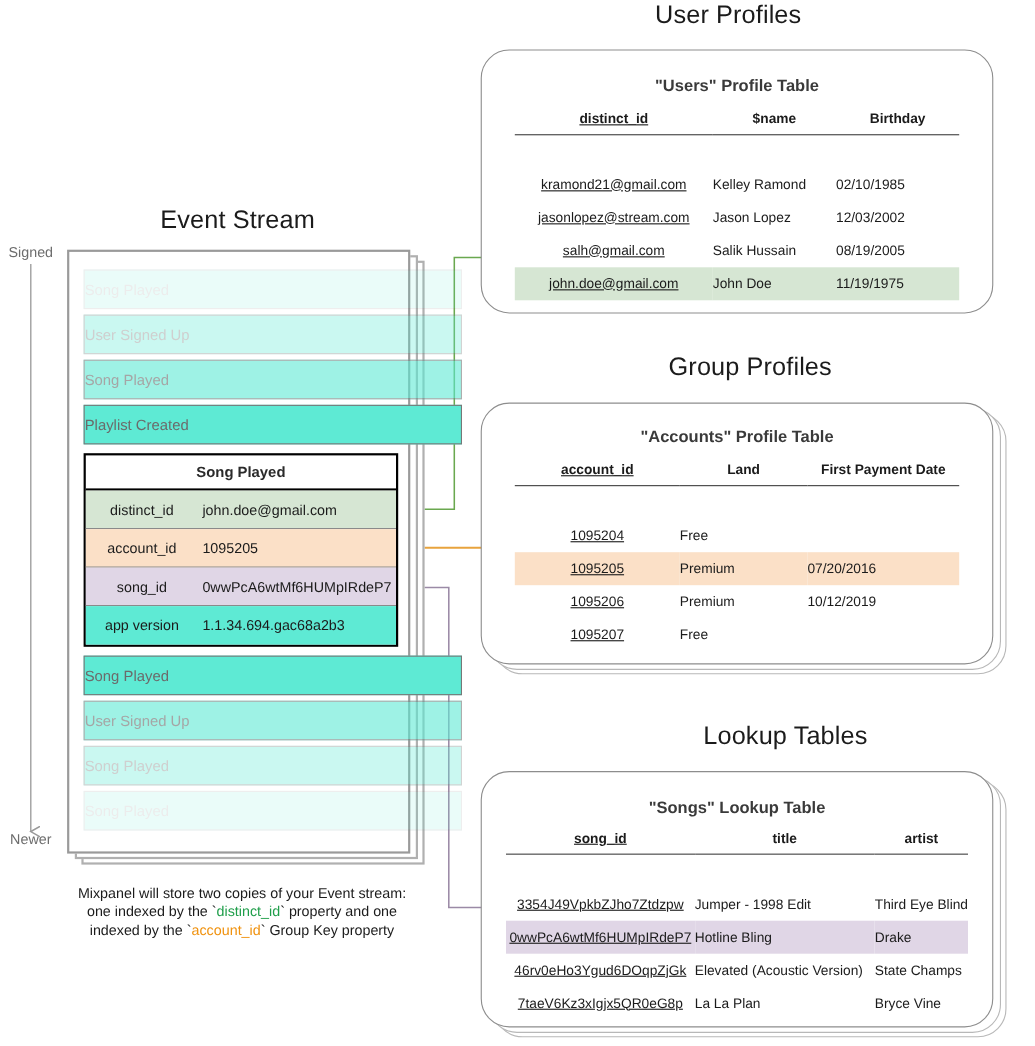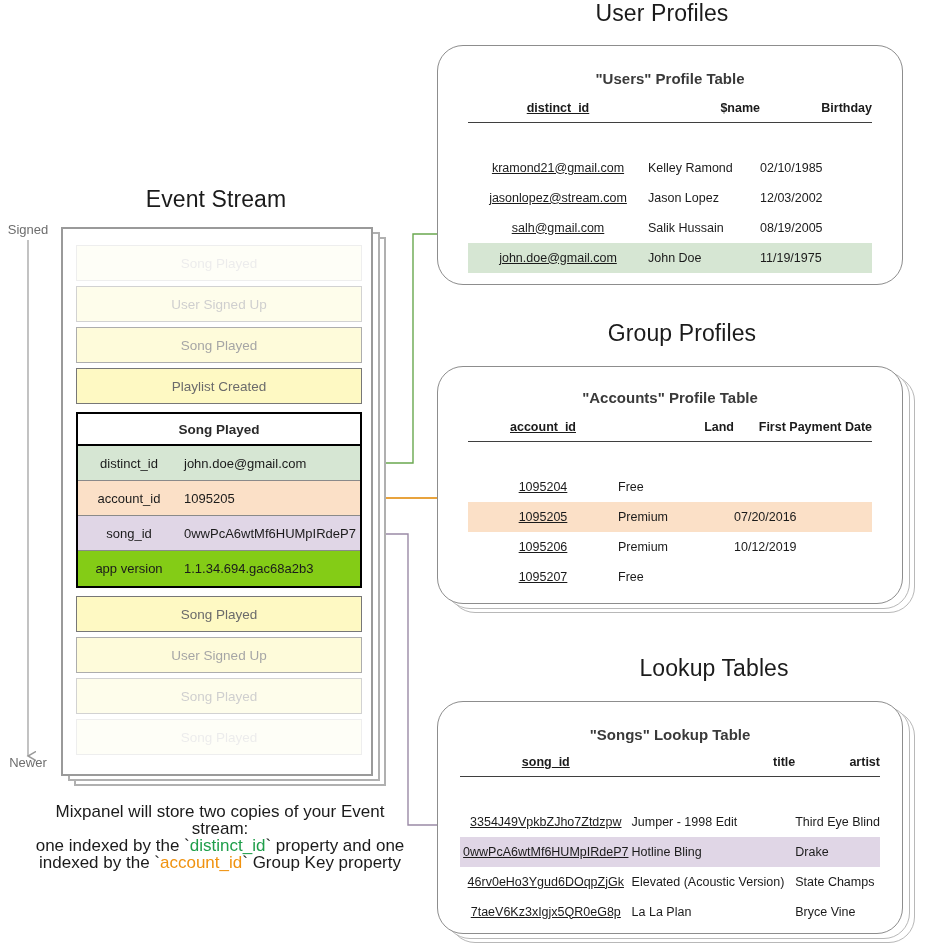--- a/index.html
+++ b/index.html
@@ -33,27 +33,27 @@
     background: #ffffff;
   }
   #es-layer3 { left: 74px; top: 237px; width: 312px; height: 549px; }
   #es-layer2 { left: 68px; top: 232px; width: 312px; height: 549px; }
   #es-main   { left: 61px; top: 227px; width: 312px; height: 549px;
                position:absolute; border: 2px solid #9a9a9a; background:#fff; }
 
   .event-box {
     position: absolute;
     left: 13px;
-    width: 286px;
+    width: 344px;
     height: 36px;
     border: 1px solid #777777;
-    background: #fef9c3;
+    background: #5eead4;
     display: flex;
     align-items: center;
-    justify-content: center;
+    justify-content: flex-start;
     font-size: 13.5px;
     color: #6b6b6b;
   }
   .fade-0 { opacity: 0.12; }
   .fade-1 { opacity: 0.32; }
   .fade-2 { opacity: 0.60; }
   .fade-3 { opacity: 1.0; }
 
   
   #expanded-event {
@@ -76,40 +76,40 @@
     font-size: 13px;
     color: #1b1b1b;
     border-bottom: 1px solid #8a8a8a;
   }
   .prop-row:last-child { border-bottom: none; }
   .prop-key { width: 102px; text-align: center; }
   .prop-val { flex: 1; padding-left: 4px; }
   .row-green  { background: #d6e6d3; }
   .row-orange { background: #fbe0c7; }
   .row-purple { background: #e0d6e6; }
-  .row-plain  { background: #84cc16; }
+  .row-plain  { background: #5eead4; }
 
   
   #timeline-older, #timeline-newer {
     position: absolute;
     font-size: 13px;
     color: #6d6d6d;
     text-align: center;
     width: 56px;
   }
   #timeline-older { left: 0px; top: 222px; }
   #timeline-newer { left: 0px; top: 755px; }
   #timeline-arrow { position: absolute; left: 0px; top: 240px; }
 
   
   #stream-caption {
     position: absolute;
     left: 30px; top: 803px; width: 380px;
     text-align: center;
-    font-size: 17px;
+    font-size: 13px;
     line-height: 17px;
     color: #1b1b1b;
   }
   .tok-green  { color: #1f9e4a; }
   .tok-orange { color: #f0920f; }
   .tick { color: #1b1b1b; }
 
   
   .card-stack { position: absolute; }
   .card-shadow {
@@ -135,21 +135,21 @@
   table.profile-table {
     border-collapse: collapse;
     width: 100%;
     font-size: 12.5px;
   }
   table.profile-table th {
     font-size: 12.5px;
     font-weight: bold;
     color: #1b1b1b;
     padding: 0 0 7px 0;
-    text-align: right;
+    text-align: center;
     white-space: nowrap;
   }
   table.profile-table th.key-col {
     text-align: center;
   }
   table.profile-table th .u { text-decoration: underline; }
   table.profile-table thead tr { border-bottom: 1.5px solid #3f3f3f; }
   table.profile-table td {
     padding: 0;
     height: 30px;

